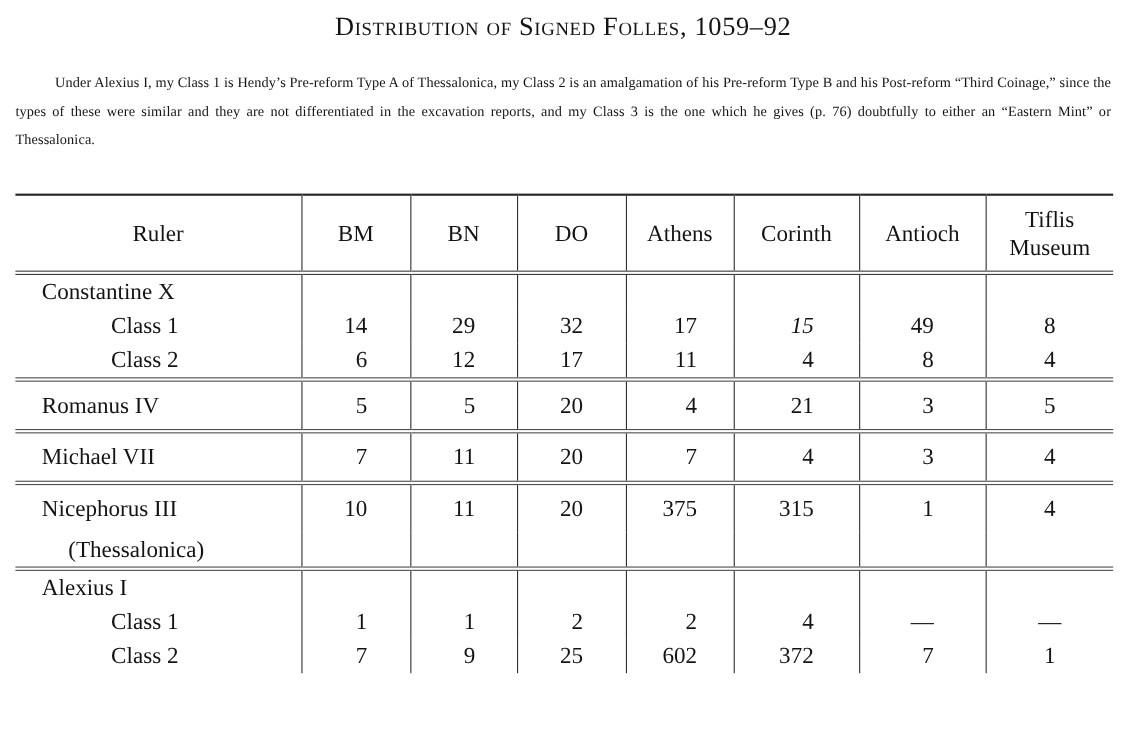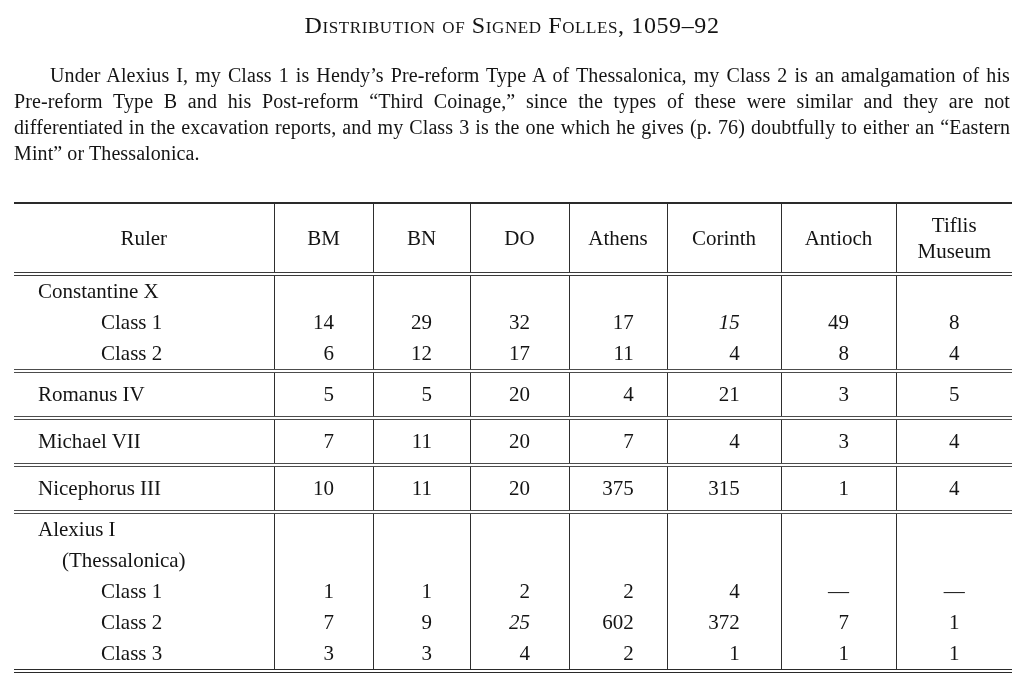--- a/index.html
+++ b/index.html
@@ -21,21 +21,21 @@
   .doc-title {
     text-align: center;
     font-variant: small-caps;
     font-size: 24px;
     letter-spacing: 0.6px;
     margin: 0;
     line-height: 1.3;
   }
   .intro {
     margin: 21px 0 0 0;
-    font-size: 20px;
+    font-size: 13px;
     line-height: 26px;
     text-align: justify;
     text-indent: 36px;
     letter-spacing: 0.1px;
   }
   table.folles {
     margin-top: 36px;
     width: 998px;
     border-collapse: collapse;
     table-layout: fixed;
@@ -159,32 +159,32 @@
         <tr class="single-row section-start">
           <td class="ruler-cell indent-0">Nicephorus III</td>
           <td class="num-cell"><span class="num-box" style="min-width: 2ch;">10</span></td>
           <td class="num-cell"><span class="num-box" style="min-width: 2ch;">11</span></td>
           <td class="num-cell"><span class="num-box" style="min-width: 2ch;">20</span></td>
           <td class="num-cell"><span class="num-box" style="min-width: 3ch;">375</span></td>
           <td class="num-cell"><span class="num-box" style="min-width: 3ch;">315</span></td>
           <td class="num-cell"><span class="num-box" style="min-width: 2ch;">1</span></td>
           <td class="num-cell"><span class="num-box" style="min-width: 1ch;">4</span></td>
         </tr>
+        <tr class="line-row">
+          <td class="ruler-cell indent-1">(Thessalonica)</td>
+          <td class="num-cell"><span class="num-box" style="min-width: 2ch;"></span></td>
+          <td class="num-cell"><span class="num-box" style="min-width: 2ch;"></span></td>
+          <td class="num-cell"><span class="num-box" style="min-width: 2ch;"></span></td>
+          <td class="num-cell"><span class="num-box" style="min-width: 3ch;"></span></td>
+          <td class="num-cell"><span class="num-box" style="min-width: 3ch;"></span></td>
+          <td class="num-cell"><span class="num-box" style="min-width: 2ch;"></span></td>
+          <td class="num-cell"><span class="num-box" style="min-width: 1ch;"></span></td>
+        </tr>
         <tr class="line-row section-start">
           <td class="ruler-cell indent-0">Alexius I</td>
-          <td class="num-cell"><span class="num-box" style="min-width: 2ch;"></span></td>
-          <td class="num-cell"><span class="num-box" style="min-width: 2ch;"></span></td>
-          <td class="num-cell"><span class="num-box" style="min-width: 2ch;"></span></td>
-          <td class="num-cell"><span class="num-box" style="min-width: 3ch;"></span></td>
-          <td class="num-cell"><span class="num-box" style="min-width: 3ch;"></span></td>
-          <td class="num-cell"><span class="num-box" style="min-width: 2ch;"></span></td>
-          <td class="num-cell"><span class="num-box" style="min-width: 1ch;"></span></td>
-        </tr>
-        <tr class="line-row">
-          <td class="ruler-cell indent-1">(Thessalonica)</td>
           <td class="num-cell"><span class="num-box" style="min-width: 2ch;"></span></td>
           <td class="num-cell"><span class="num-box" style="min-width: 2ch;"></span></td>
           <td class="num-cell"><span class="num-box" style="min-width: 2ch;"></span></td>
           <td class="num-cell"><span class="num-box" style="min-width: 3ch;"></span></td>
           <td class="num-cell"><span class="num-box" style="min-width: 3ch;"></span></td>
           <td class="num-cell"><span class="num-box" style="min-width: 2ch;"></span></td>
           <td class="num-cell"><span class="num-box" style="min-width: 1ch;"></span></td>
         </tr>
         <tr class="line-row">
           <td class="ruler-cell indent-2">Class 1</td>
@@ -193,32 +193,22 @@
           <td class="num-cell"><span class="num-box" style="min-width: 2ch;">2</span></td>
           <td class="num-cell"><span class="num-box" style="min-width: 3ch;">2</span></td>
           <td class="num-cell"><span class="num-box" style="min-width: 3ch;">4</span></td>
           <td class="num-cell"><span class="num-box" style="min-width: 2ch;">—</span></td>
           <td class="num-cell"><span class="num-box" style="min-width: 1ch;">—</span></td>
         </tr>
         <tr class="line-row">
           <td class="ruler-cell indent-2">Class 2</td>
           <td class="num-cell"><span class="num-box" style="min-width: 2ch;">7</span></td>
           <td class="num-cell"><span class="num-box" style="min-width: 2ch;">9</span></td>
-          <td class="num-cell"><span class="num-box" style="min-width: 2ch; font-style: italic;">25</span></td>
+          <td class="num-cell"><span class="num-box" style="min-width: 2ch;">25</span></td>
           <td class="num-cell"><span class="num-box" style="min-width: 3ch;">602</span></td>
           <td class="num-cell"><span class="num-box" style="min-width: 3ch;">372</span></td>
           <td class="num-cell"><span class="num-box" style="min-width: 2ch;">7</span></td>
           <td class="num-cell"><span class="num-box" style="min-width: 1ch;">1</span></td>
         </tr>
-        <tr class="line-row last-row">
-          <td class="ruler-cell indent-2">Class 3</td>
-          <td class="num-cell"><span class="num-box" style="min-width: 2ch;">3</span></td>
-          <td class="num-cell"><span class="num-box" style="min-width: 2ch;">3</span></td>
-          <td class="num-cell"><span class="num-box" style="min-width: 2ch;">4</span></td>
-          <td class="num-cell"><span class="num-box" style="min-width: 3ch;">2</span></td>
-          <td class="num-cell"><span class="num-box" style="min-width: 3ch;">1</span></td>
-          <td class="num-cell"><span class="num-box" style="min-width: 2ch;">1</span></td>
-          <td class="num-cell"><span class="num-box" style="min-width: 1ch;">1</span></td>
-        </tr>
       </tbody>
   </table>
 
 </div>
 
 </body></html>

